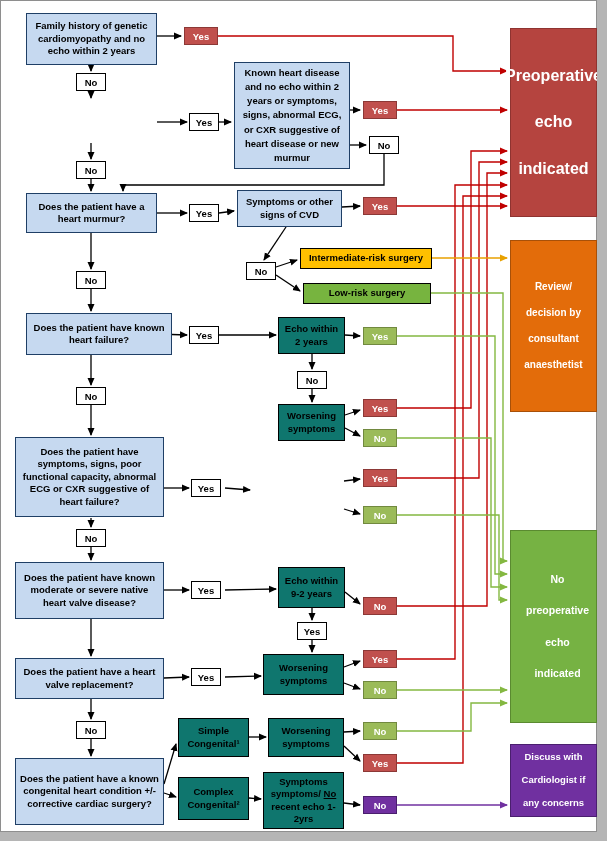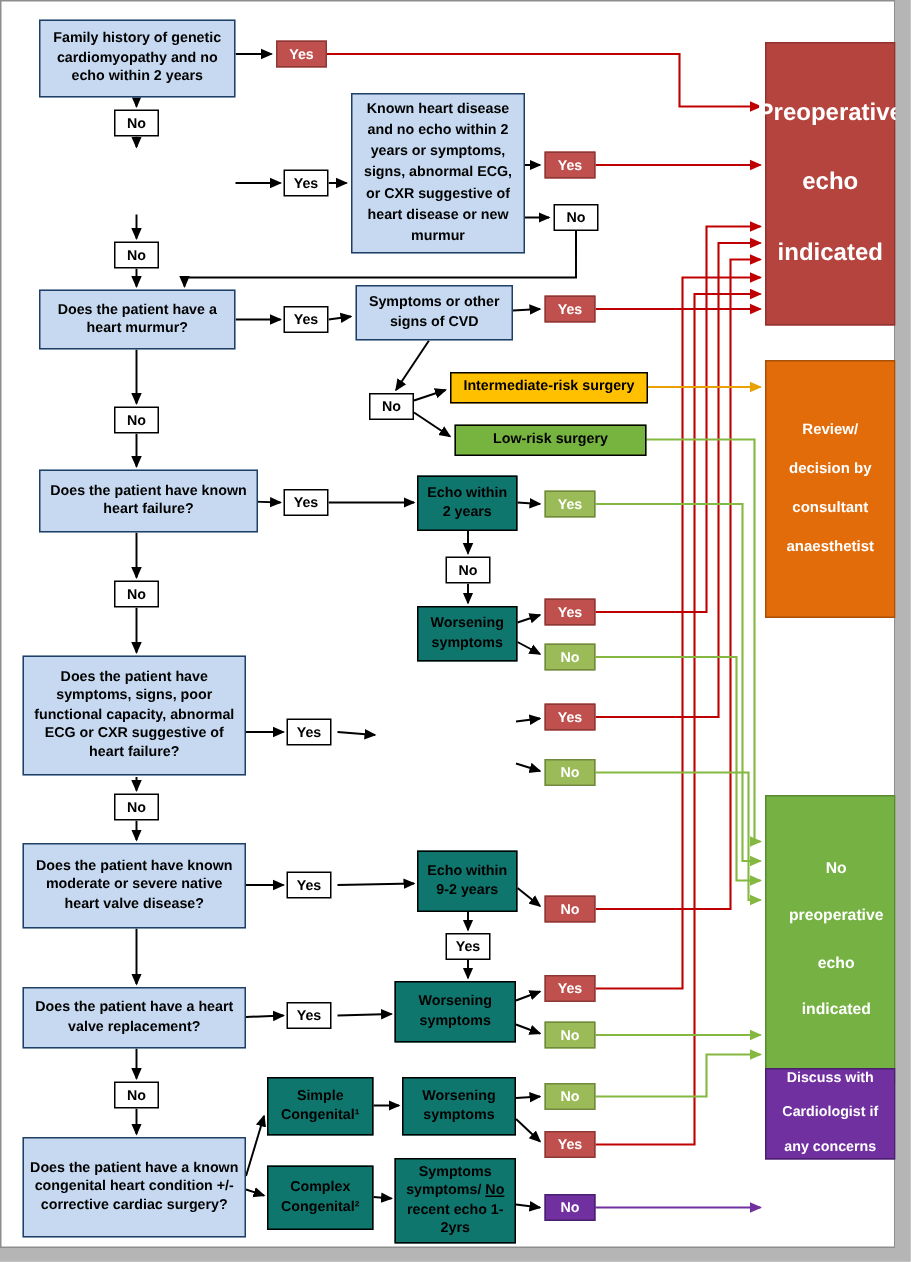--- a/index.html
+++ b/index.html
@@ -188,18 +188,18 @@
     <div class="chip red" style="left:362px;top:649px">Yes</div>
     <div class="chip green" style="left:362px;top:680px">No</div>
     <div class="chip white" style="left:75px;top:720px">No</div>
     <div class="chip green" style="left:362px;top:721px">No</div>
     <div class="chip red" style="left:362px;top:753px">Yes</div>
     <div class="chip purple" style="left:362px;top:795px">No</div>
 
     <div class="outcome red" style="left:509px;top:27px;width:87px;height:189px">Preoperative echo indicated</div>
     <div class="outcome orange" style="left:509px;top:239px;width:87px;height:172px">Review/ decision by consultant anaesthetist</div>
     <div class="outcome green" style="left:509px;top:529px;width:87px;height:193px">No preoperative echo indicated</div>
-    <div class="outcome purple" style="left:509px;top:711px;width:87px;height:61px">Discuss with Cardiologist if any concerns</div>
+    <div class="outcome purple" style="left:509px;top:743px;width:87px;height:73px">Discuss with Cardiologist if any concerns</div>
 
   </div>
   <div class="edge-right"></div>
   <div class="edge-bottom"></div>
 </div>
 
 </body></html>

